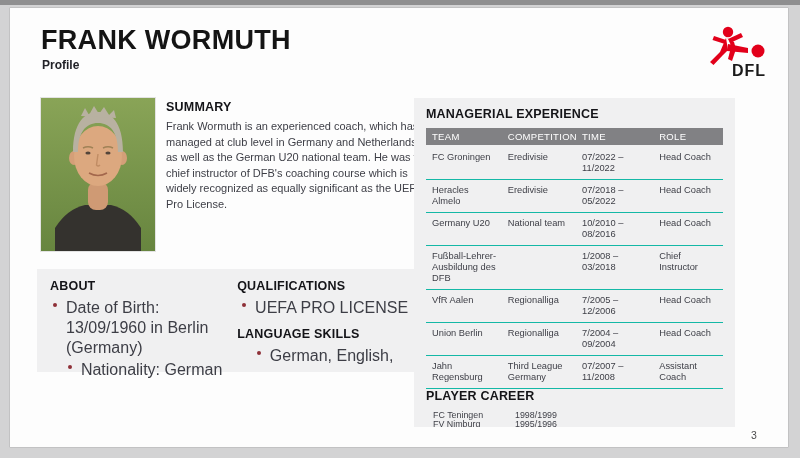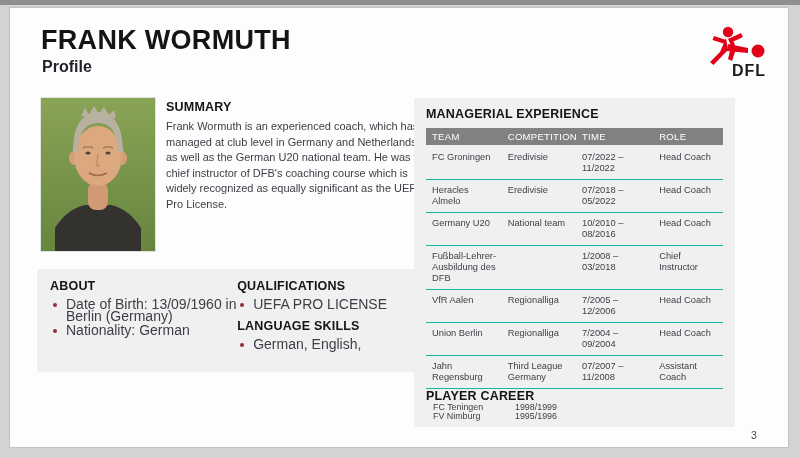--- a/index.html
+++ b/index.html
@@ -8,59 +8,59 @@
 
   .top-strip { position:absolute; left:0; top:0; width:800px; height:5px; background:#8f8f90; }
 
   .slide {
     position:absolute; left:9px; top:7px; width:780px; height:441px;
     background:#fdfdfd; border:1px solid #c2c2c3; border-radius:1px;
   }
 
   
   .title { position:absolute; left:31px; top:17px; font-size:27px; font-weight:800; letter-spacing:.3px; color:#141414; }
-  .subtitle { position:absolute; left:32px; top:50px; font-size:16px; font-weight:700; color:#222228; }
+  .subtitle { position:absolute; left:32px; top:50px; font-size:12px; font-weight:700; color:#222228; }
 
   .logo { position:absolute; left:688px; top:12px; width:82px; height:60px; }
 
   
   .photo { position:absolute; left:31px; top:90px; width:114px; height:153px; overflow:hidden; box-shadow:0 0 0 1px #e3e3e3; }
 
   
   .summary { position:absolute; left:156px; top:92px; width:264px; }
   .sec-h { font-size:12.5px; font-weight:800; color:#141418; letter-spacing:.2px; }
   .summary p { margin-top:5px; font-size:11px; line-height:15.6px; color:#3d3e46; }
 
   
   .left-panel {
     position:absolute; left:27px; top:261px; width:386px; height:103px;
     background:#f0f0f1; display:flex; padding:10px 13px 8px 13px;
   }
   .lp-col1 { width:52%; }
   .lp-col2 { width:48%; }
   .blist { margin-top:5px; }
-  .bullet-row { display:flex; font-size:14px; line-height:12px; color:#3d3e46; margin-bottom:2px; }
+  .bullet-row { display:flex; font-size:16px; line-height:20px; color:#3d3e46; margin-bottom:2px;justify-content:center; }
   .dot { width:4px; height:4px; border-radius:50%; background:#8e3038; margin:5px 9px 0 3px; flex:0 0 4px; }
   .lp-col2 .sec-h.second { margin-top:9px; }
 
   
   .right-panel {
     position:absolute; left:404px; top:90px; width:321px; height:329px;
     background:#f0f0f1; padding:9px 12px 6px 12px; overflow:hidden;
   }
   .mtable { margin-top:7px; width:100%; }
   .mt-head { display:flex; background:#818184; height:17px; align-items:center; margin-bottom:2px; }
   .mt-head .cell { color:#ffffff; font-size:9.5px; font-weight:400; letter-spacing:.3px; }
   .mt-row { display:flex; border-bottom:1px solid #14b8a6; padding:5px 0 5px 0; }
   .cell { padding-left:6px; padding-right:4px; }
   .c1 { width:25.5%; } .c2 { width:25%; } .c3 { width:26%; } .c4 { width:23.5%; }
   .mt-row .cell { font-size:9.3px; line-height:11px; color:#3d3e46; }
 
   .pc-head { }
-  .pclist { margin-top:0; padding-left:7px; }
+  .pclist { margin-top:8px; padding-left:7px; }
   .pc-row { display:flex; font-size:8.9px; line-height:9.3px; color:#3d3e46; }
   .pc-club { width:82px; }
 
   .pagenum { position:absolute; left:741px; top:421px; font-size:10.5px; color:#4c4c4e; }
 </style>
 </head>
 <body>
 
 <div class="top-strip"></div>
 

